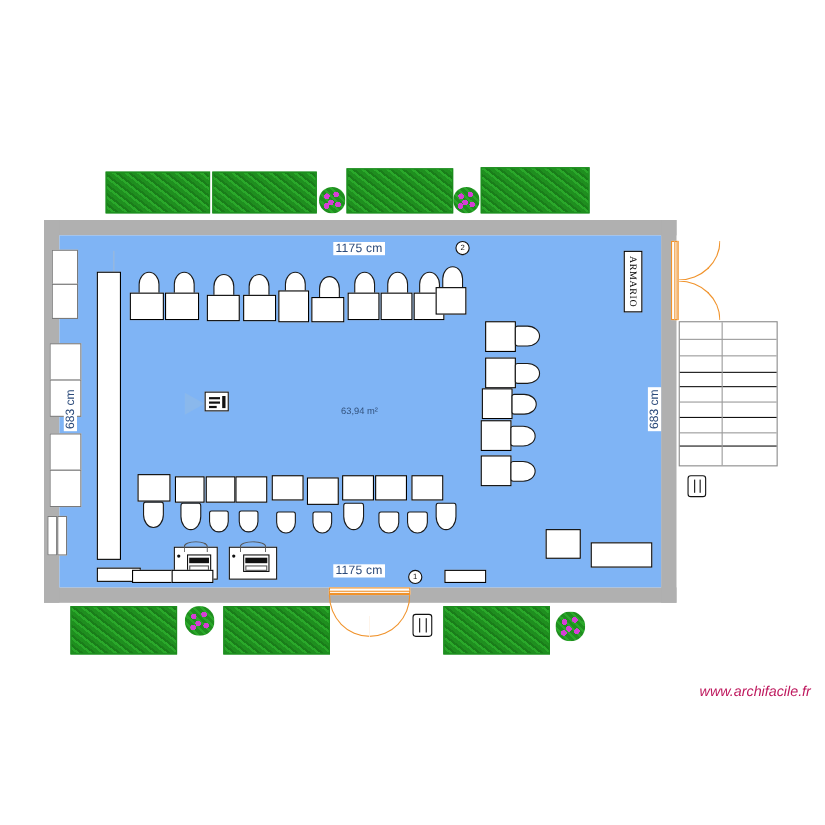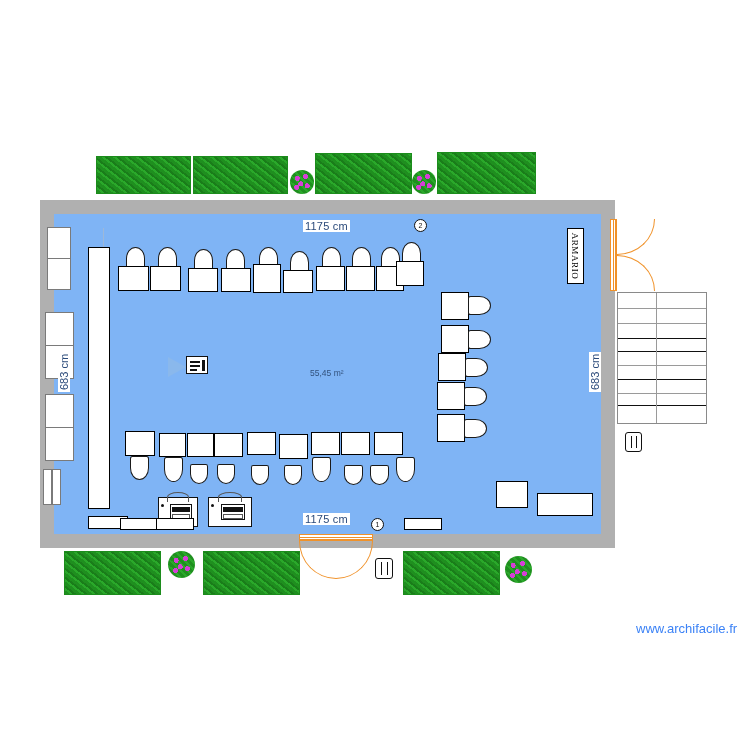--- a/index.html
+++ b/index.html
@@ -49,21 +49,21 @@
 
   
   .dim{color:#2b4a7a;font-size:11px;letter-spacing:.2px;white-space:nowrap;
        background:#ffffff;padding:0 2px;}
   .dim-v{color:#2b4a7a;font-size:11px;white-space:nowrap;
        transform:rotate(-90deg);transform-origin:left top;background:#ffffff;padding:0 2px;}
   .area-label{color:#32527d;font-size:8.5px;white-space:nowrap;}
   .armario{border:1px solid #000;background:#fff;color:#000;font-size:9px;
            letter-spacing:.6px;display:flex;align-items:center;justify-content:center;}
   .armario span{transform:rotate(90deg);white-space:nowrap;font-family:"Liberation Serif",serif;}
-  .watermark{color:#3b82f6;font-size:13px;white-space:nowrap;}
+  .watermark{color:#be185d;font-size:13px;white-space:nowrap;font-style:italic;}
 
   
   .marker{border-radius:50%;background:#ffffff;border:1.3px solid #111;
           display:flex;align-items:center;justify-content:center;
           font-size:7px;color:#111;}
 
   
   .stairs{background:#ffffff;border:1px solid #8a8a8a;}
   .stair-line{position:absolute;left:0;right:0;height:0;border-top:1px solid #9a9a9a;}
   .stair-line.dark{border-top:1.6px solid #111;}
@@ -112,21 +112,21 @@
     <div class="ab window-pane" style="left:43px;top:469px;width:9px;height:36px;"></div>
     <div class="ab window-pane" style="left:52px;top:469px;width:9px;height:36px;"></div>
     <div class="ab" style="left:103px;top:228px;width:0;height:40px;border-left:1px solid #9db8d8;"></div>
   </div>
 
   <div class="ab dim" style="left:303px;top:220px;">1175 cm</div>
   <div class="ab dim" style="left:303px;top:513px;">1175 cm</div>
   <div class="ab dim-v" style="left:58px;top:392px;">683 cm</div>
   <div class="ab dim-v" style="left:589px;top:392px;">683 cm</div>
 
-  <div class="ab area-label" style="left:310px;top:368px;">55,45 m²</div>
+  <div class="ab area-label" style="left:310px;top:368px;">63,94 m²</div>
 
   <div class="ab marker" style="left:414px;top:219px;width:13px;height:13px;">2</div>
   <div class="ab marker" style="left:371px;top:518px;width:13px;height:13px;">1</div>
 
   <div class="ab counter" style="left:88px;top:247px;width:22px;height:262px;"></div>
 
   <div class="ab" style="left:168px;top:356px;width:42px;height:22px;">
     <div class="ab proj-beam" style="left:0;top:1px;"></div>
     <div class="ab proj-body" style="left:18px;top:0;width:22px;height:18px;">
       <div class="ab proj-bar" style="left:3px;top:4px;width:10px;height:2px;"></div>

